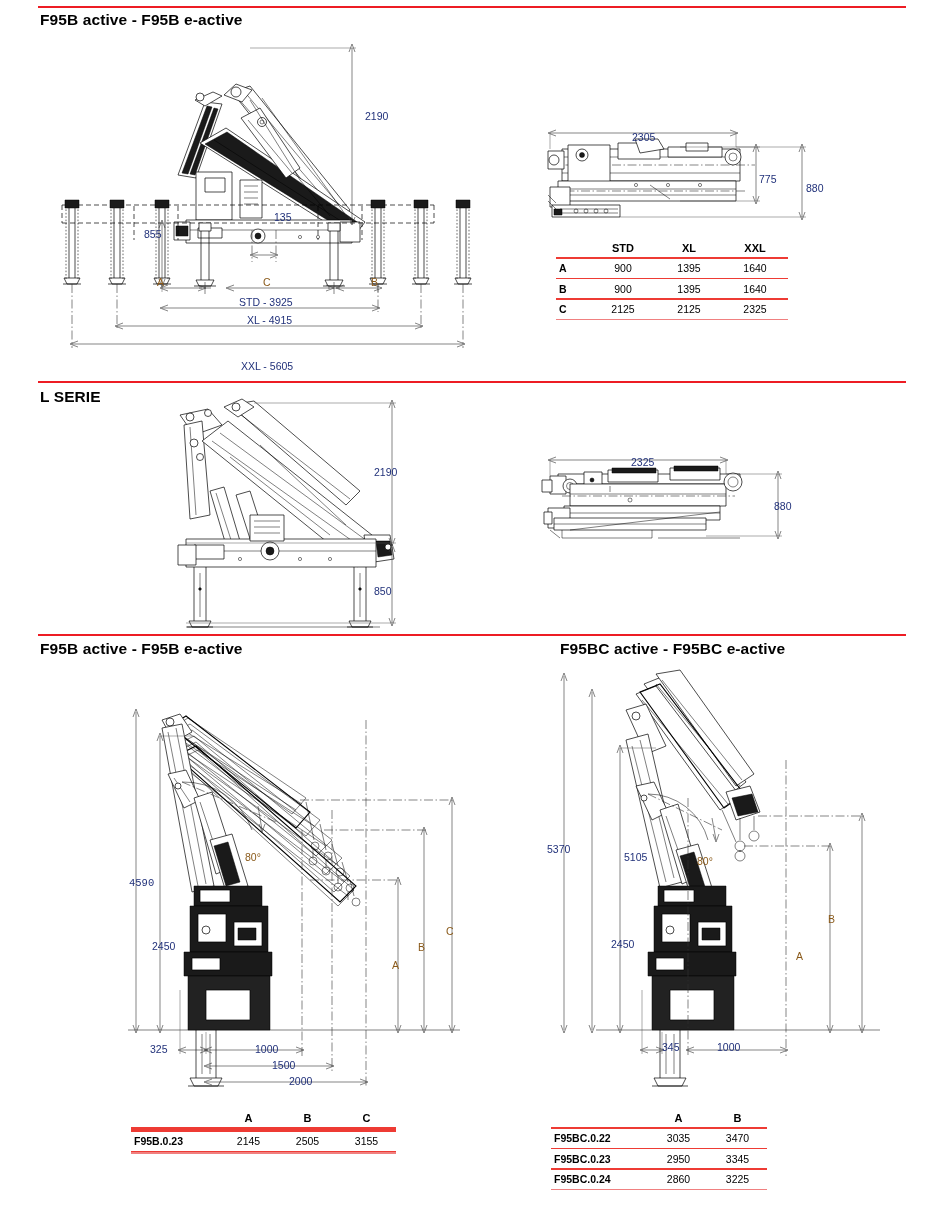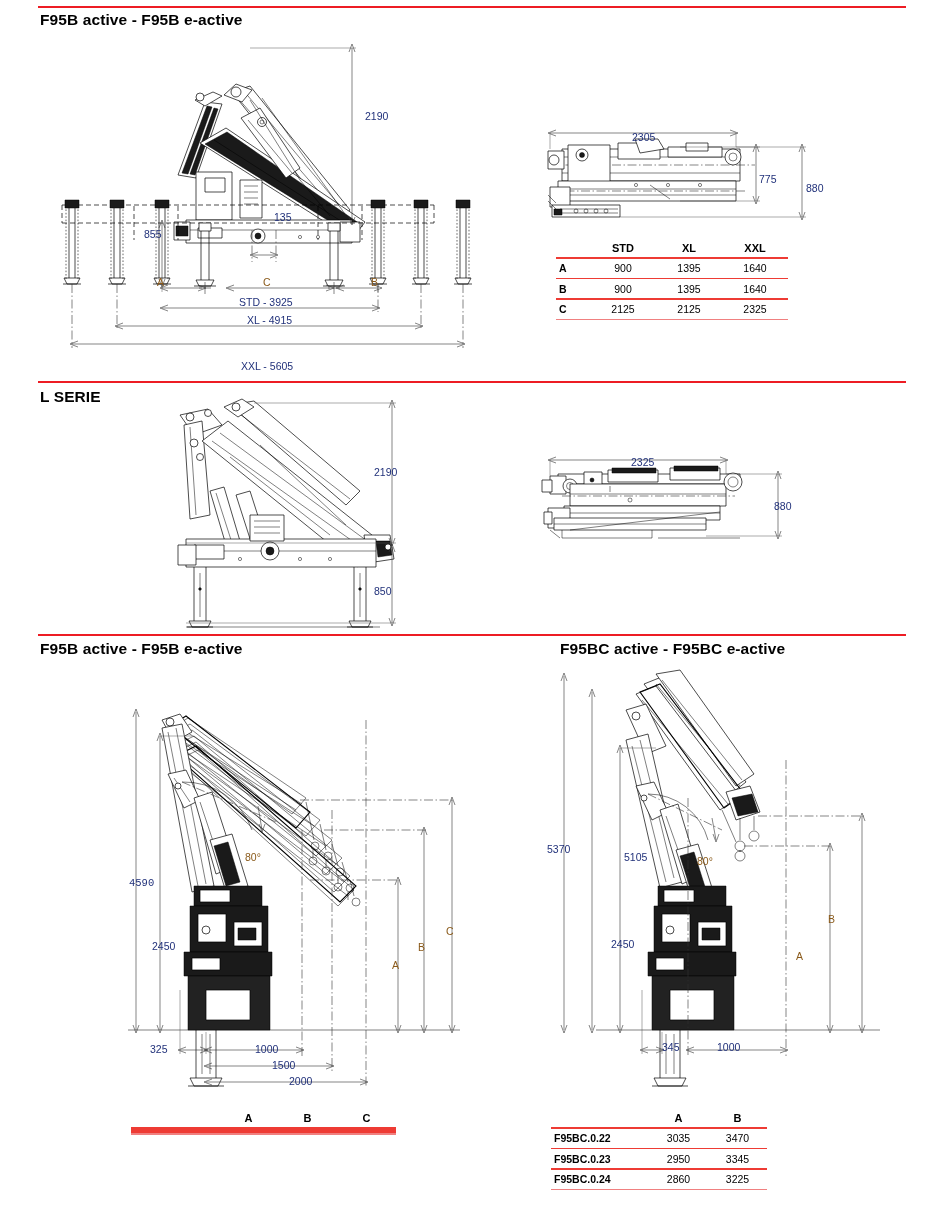--- a/index.html
+++ b/index.html
@@ -707,20 +707,26 @@
   <tr>
         <td class="sepcell" colspan="4">
           <div class="sep"></div>
         </td>
       </tr>
   <tr>
         <td class="sepcell" colspan="4">
           <div class="sep"></div>
         </td>
       </tr>
+  <tr class="datarow">
+    <td class="rhead">F95B.0.23</td>
+    <td>2145</td>
+    <td>2505</td>
+    <td>3155</td>
+  </tr>
   <tr>
         <td class="sepcell" colspan="4">
           <div class="sep"></div>
         </td>
       </tr>
   <tr>
         <td class="sepcell" colspan="4">
           <div class="sep" style="background:#F08080"></div>
         </td>
       </tr>

